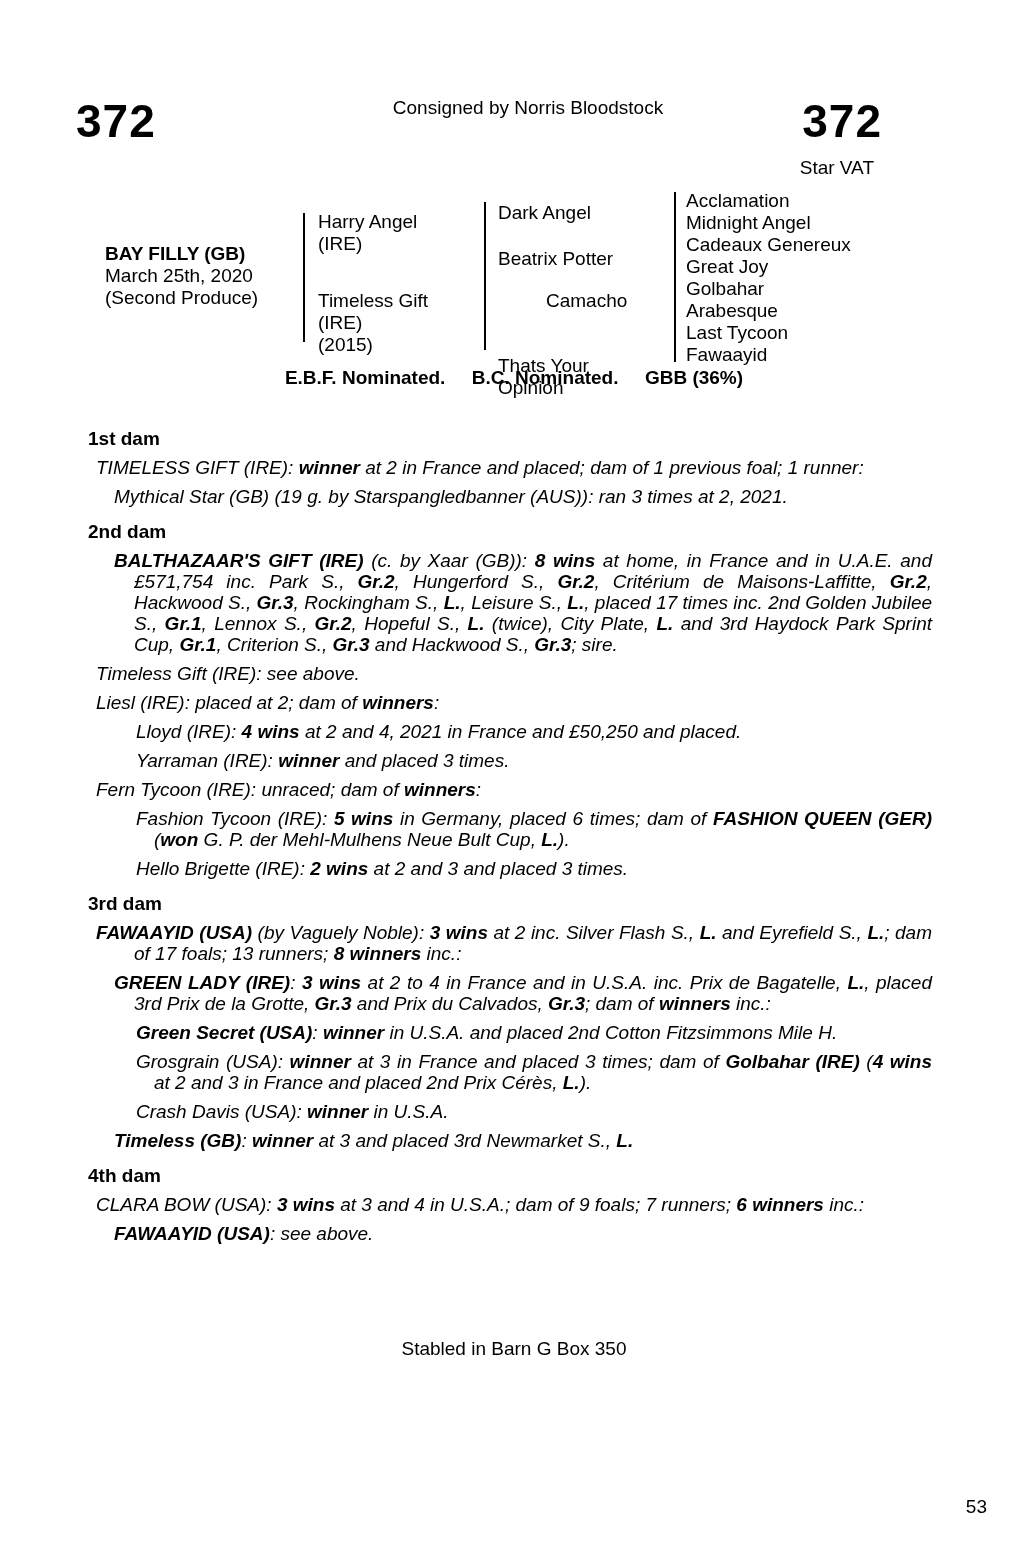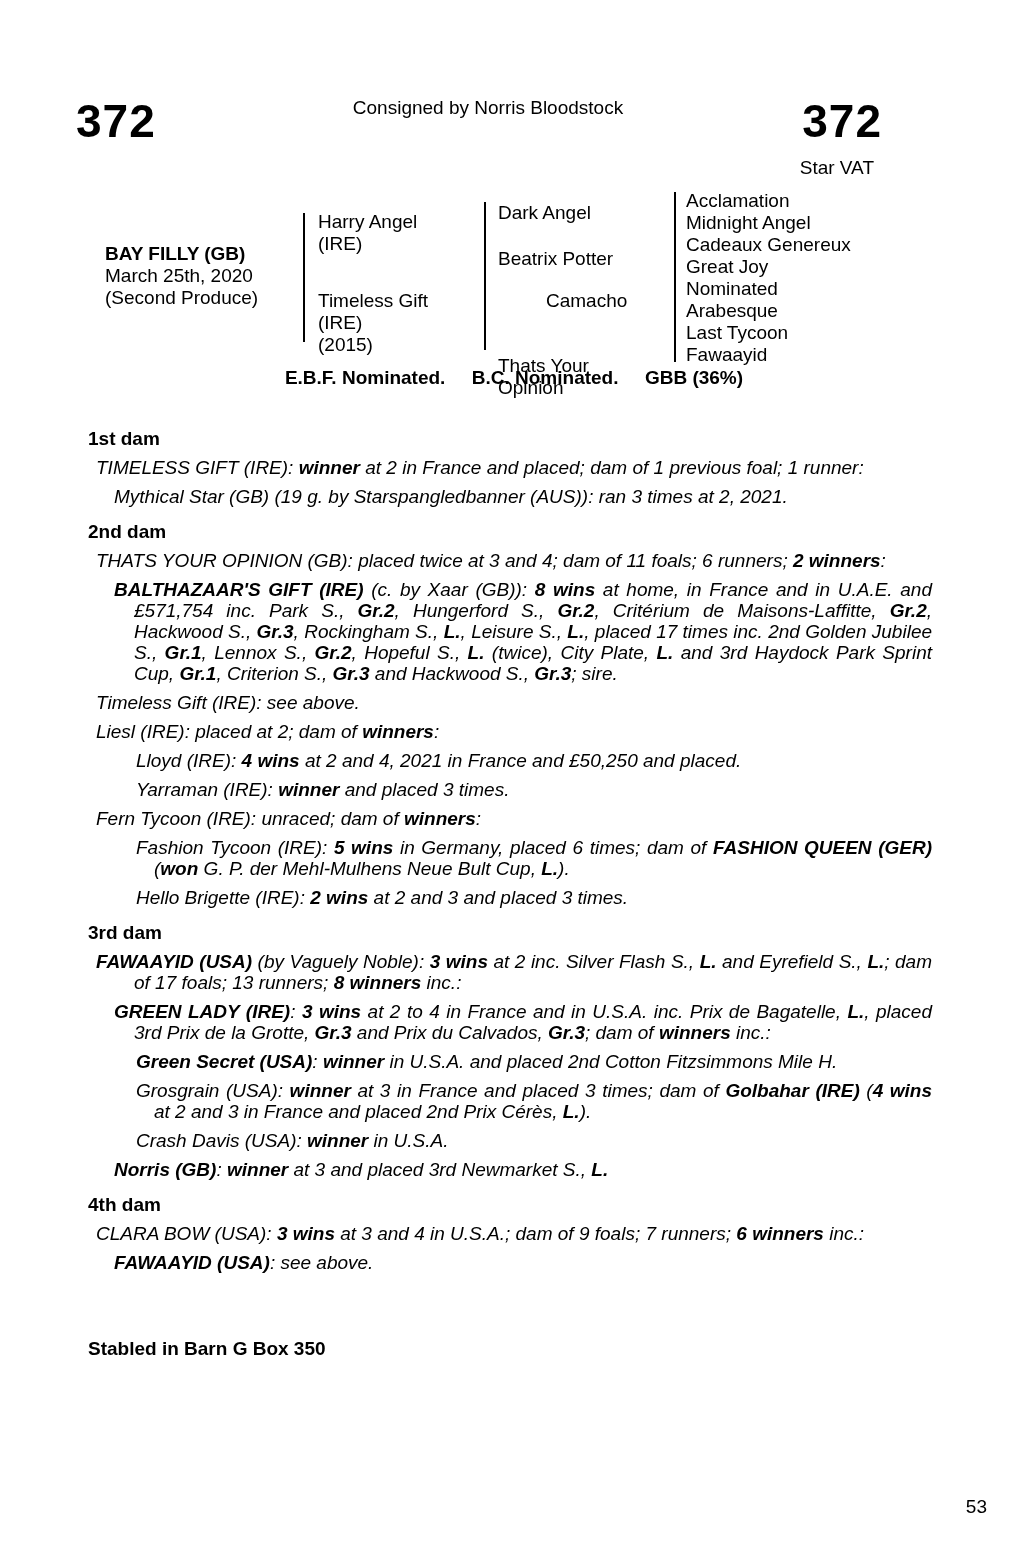--- a/index.html
+++ b/index.html
@@ -4,21 +4,21 @@
 <style>
   html,body{margin:0;padding:0;}
   body{
     width:1024px;height:1558px;position:relative;background:#ffffff;color:#000;
     font-family:"Liberation Sans","DejaVu Sans",sans-serif;font-size:19px;
   }
   b{font-weight:bold;}
   .abs{position:absolute;}
   #lot-left{left:76px;top:94px;font-size:46px;font-weight:bold;letter-spacing:1px;}
   #lot-right{right:142px;top:94px;font-size:46px;font-weight:bold;letter-spacing:1px;}
-  #consignor{left:0;top:97px;width:976px;text-align:center;}
+  #consignor{left:0;top:97px;width:976px;text-align:center;padding-left:40px;}
   #with-vat{top:157px;right:150px;}
   
   #ped{left:88px;top:190px;width:852px;height:180px;}
   .vline{position:absolute;width:2px;background:#000;}
   #v1{left:215px;top:23px;height:129px;}
   #v2{left:396px;top:12px;height:148px;}
   #v3{left:586px;top:2px;height:170px;}
   .pcell{position:absolute;line-height:22px;}
   #subject{left:17px;top:53px;width:205px;}
   #subject .nm{font-weight:bold;}
@@ -32,21 +32,21 @@
   #g3 span{display:block;line-height:22px;}
   #noms{left:88px;top:367px;width:852px;text-align:center;font-weight:bold;white-space:pre-wrap;}
   
   #sections{left:88px;top:412px;width:852px;}
   .sec-h{font-weight:bold;line-height:21px;margin-top:14px;}
   .sec-h.first{margin-top:16px;}
   #sections p{margin:8px;line-height:21px;text-align:justify;font-style:italic;}
   .i0{padding-left:38px;text-indent:-38px;}
   .i1{padding-left:38px;text-indent:-20px;}
   .i2{padding-left:58px;text-indent:-18px;}
-  #stabled{left:88px;top:1338px;width:852px;text-align:left;font-weight:bold;}
+  #stabled{left:88px;top:1338px;width:852px;text-align:center;font-weight:normal;}
   #pageno{top:1496px;right:37px;}
 </style>
 </head>
 <body>
 
 <div class="abs" id="lot-left">372</div>
 <div class="abs" id="consignor">Consigned by Norris Bloodstock</div>
 <div class="abs" id="lot-right">372</div>
 <div class="abs" id="with-vat">Star VAT</div>
 
@@ -75,49 +75,48 @@
   <div class="pcell" id="g2a">Dark Angel</div>
   <div class="pcell" id="g2b">Beatrix Potter</div>
   <div class="pcell" id="g2c">Camacho</div>
   <div class="pcell" id="g2d">Thats Your Opinion</div>
 
   <div class="pcell" id="g3">
     <span>Acclamation</span>
     <span>Midnight Angel</span>
     <span>Cadeaux Genereux</span>
     <span>Great Joy</span>
-    <span>Nominated</span>
+    <span>Golbahar</span>
     <span>Arabesque</span>
     <span>Last Tycoon</span>
     <span>Fawaayid</span>
   </div>
 </div>
 
 <div class="abs" id="noms">E.B.F. Nominated.     B.C. Nominated.     GBB (36%)</div>
 
 <div class="abs" id="sections">
     <div class="sec-h first">1st dam</div>
     <p class="i0">TIMELESS GIFT (IRE): <b>winner</b> at 2 in France and placed; dam of 1 previous foal; 1 runner:</p>
     <p class="i1">Mythical Star (GB) (19 g. by Starspangledbanner (AUS)): ran 3 times at 2, 2021.</p>
     <div class="sec-h">2nd dam</div>
-    <p class="i0">THATS YOUR OPINION (GB): placed twice at 3 and 4; dam of 11 foals; 6 runners; <b>2 winners</b>:</p>
     <p class="i1"><b>BALTHAZAAR'S GIFT (IRE)</b> (c. by Xaar (GB)): <b>8 wins</b> at home, in France and in U.A.E. and £571,754 inc. Park S., <b>Gr.2</b>, Hungerford S., <b>Gr.2</b>, Critérium de Maisons-Laffitte, <b>Gr.2</b>, Hackwood S., <b>Gr.3</b>, Rockingham S., <b>L.</b>, Leisure S., <b>L.</b>, placed 17 times inc. 2nd Golden Jubilee S., <b>Gr.1</b>, Lennox S., <b>Gr.2</b>, Hopeful S., <b>L.</b> (twice), City Plate, <b>L.</b> and 3rd Haydock Park Sprint Cup, <b>Gr.1</b>, Criterion S., <b>Gr.3</b> and Hackwood S., <b>Gr.3</b>; sire.</p>
     <p class="i0">Timeless Gift (IRE): see above.</p>
     <p class="i0">Liesl (IRE): placed at 2; dam of <b>winners</b>:</p>
     <p class="i2">Lloyd (IRE): <b>4 wins</b> at 2 and 4, 2021 in France and £50,250 and placed.</p>
     <p class="i2">Yarraman (IRE): <b>winner</b> and placed 3 times.</p>
     <p class="i0">Fern Tycoon (IRE): unraced; dam of <b>winners</b>:</p>
     <p class="i2">Fashion Tycoon (IRE): <b>5 wins</b> in Germany, placed 6 times; dam of <b>FASHION QUEEN (GER)</b> (<b>won</b> G. P. der Mehl-Mulhens Neue Bult Cup, <b>L.</b>).</p>
     <p class="i2">Hello Brigette (IRE): <b>2 wins</b> at 2 and 3 and placed 3 times.</p>
     <div class="sec-h">3rd dam</div>
     <p class="i0"><b>FAWAAYID (USA)</b> (by Vaguely Noble): <b>3 wins</b> at 2 inc. Silver Flash S., <b>L.</b> and Eyrefield S., <b>L.</b>; dam of 17 foals; 13 runners; <b>8 winners</b> inc.:</p>
     <p class="i1"><b>GREEN LADY (IRE)</b>: <b>3 wins</b> at 2 to 4 in France and in U.S.A. inc. Prix de Bagatelle, <b>L.</b>, placed 3rd Prix de la Grotte, <b>Gr.3</b> and Prix du Calvados, <b>Gr.3</b>; dam of <b>winners</b> inc.:</p>
     <p class="i2"><b>Green Secret (USA)</b>: <b>winner</b> in U.S.A. and placed 2nd Cotton Fitzsimmons Mile H.</p>
     <p class="i2">Grosgrain (USA): <b>winner</b> at 3 in France and placed 3 times; dam of <b>Golbahar (IRE)</b> (<b>4 wins</b> at 2 and 3 in France and placed 2nd Prix Cérès, <b>L.</b>).</p>
     <p class="i2">Crash Davis (USA): <b>winner</b> in U.S.A.</p>
-    <p class="i1"><b>Norris (GB)</b>: <b>winner</b> at 3 and placed 3rd Newmarket S., <b>L.</b></p>
+    <p class="i1"><b>Timeless (GB)</b>: <b>winner</b> at 3 and placed 3rd Newmarket S., <b>L.</b></p>
     <div class="sec-h">4th dam</div>
     <p class="i0">CLARA BOW (USA): <b>3 wins</b> at 3 and 4 in U.S.A.; dam of 9 foals; 7 runners; <b>6 winners</b> inc.:</p>
     <p class="i1"><b>FAWAAYID (USA)</b>: see above.</p>
   </div>
 
 <div class="abs" id="stabled">Stabled in Barn G Box 350</div>
 <div class="abs" id="pageno">53</div>
 
 </body></html>

